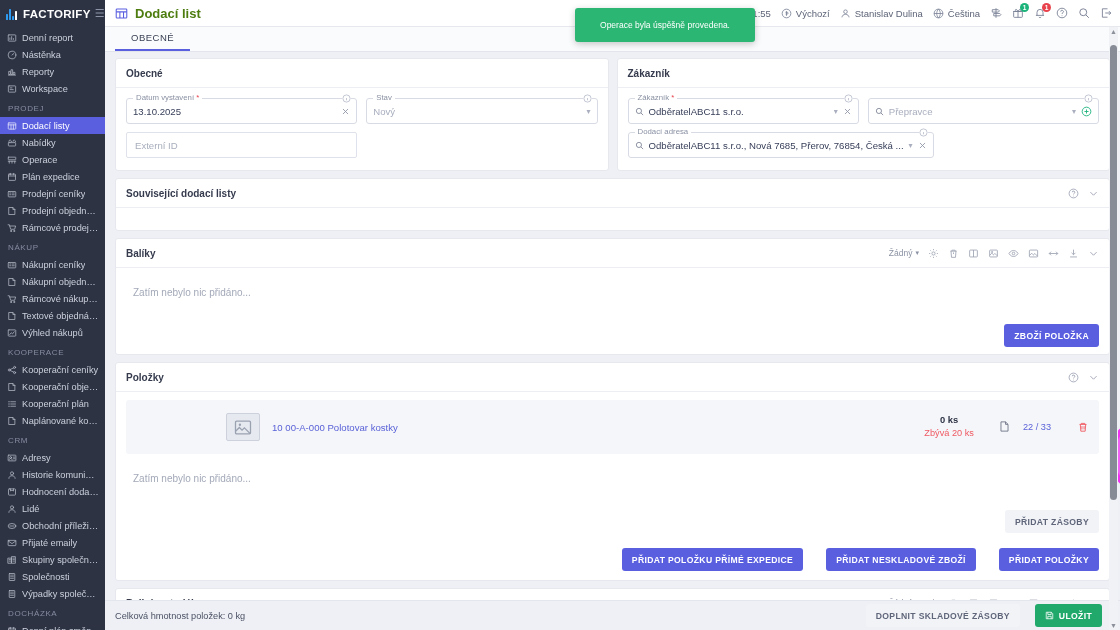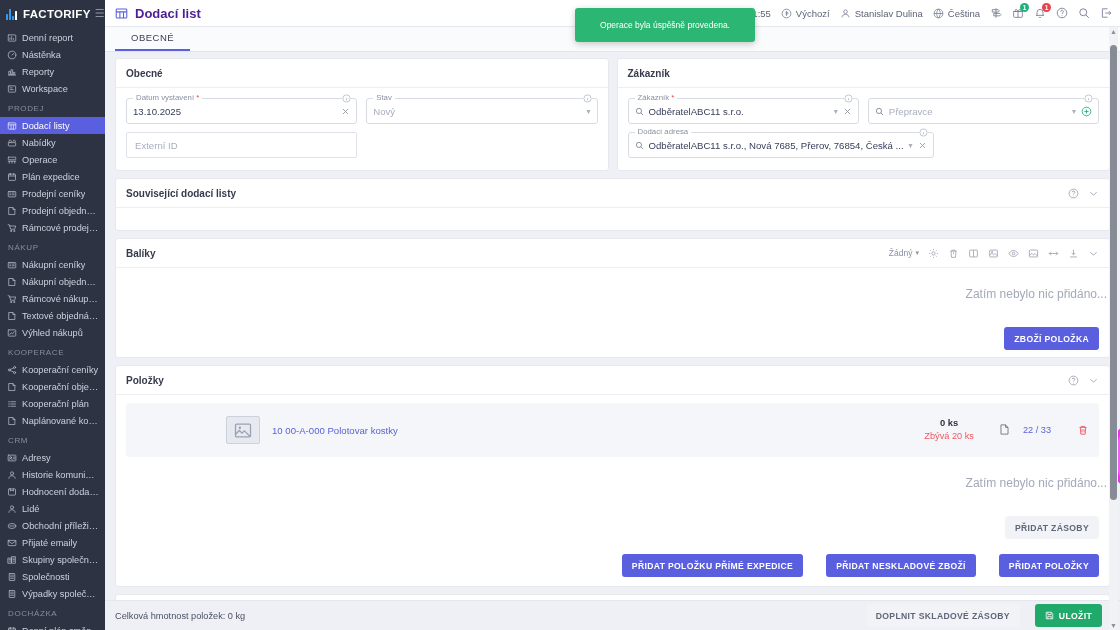--- a/index.html
+++ b/index.html
@@ -56,21 +56,21 @@
   .nav-ico svg { width: 10px; height: 10px; display:block; }
   .nav-label { overflow: hidden; text-overflow: ellipsis; }
 
   
   .main { flex: 1 1 auto; height: 630px; background: #eef0f5; position: relative; overflow: hidden; }
 
   .topbar {
     height: 27px; background: #fff; display: flex; align-items: center;
     padding: 0 8px 0 10px; border-bottom: 1px solid #e6e8ee;
   }
-  .page-title { display: flex; align-items: center; gap: 7px; font-size: 13px; font-weight: bold; color: #4c1d95; }
+  .page-title { display: flex; align-items: center; gap: 7px; font-size: 13px; font-weight: bold; color: #4d7c0f; }
   .page-title .t-ico { color: #5a5fe0; display:flex; }
   .topbar-right { margin-left: auto; display: flex; align-items: center; gap: 10px; color: #6f7688; }
   .tb-item { display: flex; align-items: center; gap: 4px; font-size: 9.5px; color: #5d6477; cursor: pointer; }
   .tb-ico { display: flex; align-items: center; color: #7b8296; }
   .tb-badge { position: relative; display:flex; }
   .tb-badge .dot {
     position: absolute; top: -4px; right: -5px; min-width: 9px; height: 9px;
     border-radius: 50%; color: #fff; font-size: 6.5px; line-height: 9px;
     text-align: center; font-weight: bold; padding: 0 1px;
   }
@@ -130,21 +130,21 @@
   .f-clear { color: #8c93a4; cursor: pointer; display:flex; }
   .f-caret { color: #a9afbe; font-size: 8px; }
   .f-plus { color: #1bb37a; display: flex; cursor: pointer; }
   .f-search { color: #7a8193; display:flex; }
   .input-plain {
     height: 26px; border: 1px solid #dfe2ea; border-radius: 2px;
     display:flex; align-items:center; padding: 0 8px;
     font-size: 9.6px; color: #a8aebd;
   }
 
-  .empty-note { text-align: right; font-size: 12px; color: #a3a9b8; padding: 19px 2px; }
+  .empty-note { text-align: left; font-size: 10px; color: #a3a9b8; padding: 19px 17px; }
   .blank-body { height: 22px; }
 
   .card-foot { padding: 7px 10px; display: flex; justify-content: flex-end; gap: 7px; align-items: center; position: relative;}
 
   .btn {
     border: none; border-radius: 3px; font-size: 8.6px; font-weight: bold;
     letter-spacing: .35px; padding: 0 10px; height: 23px; cursor: pointer;
     display: inline-flex; align-items: center; gap: 5px; font-family: "Liberation Sans", sans-serif;
   }
   .btn-primary { background: #5a5fe0; color: #fff; }

